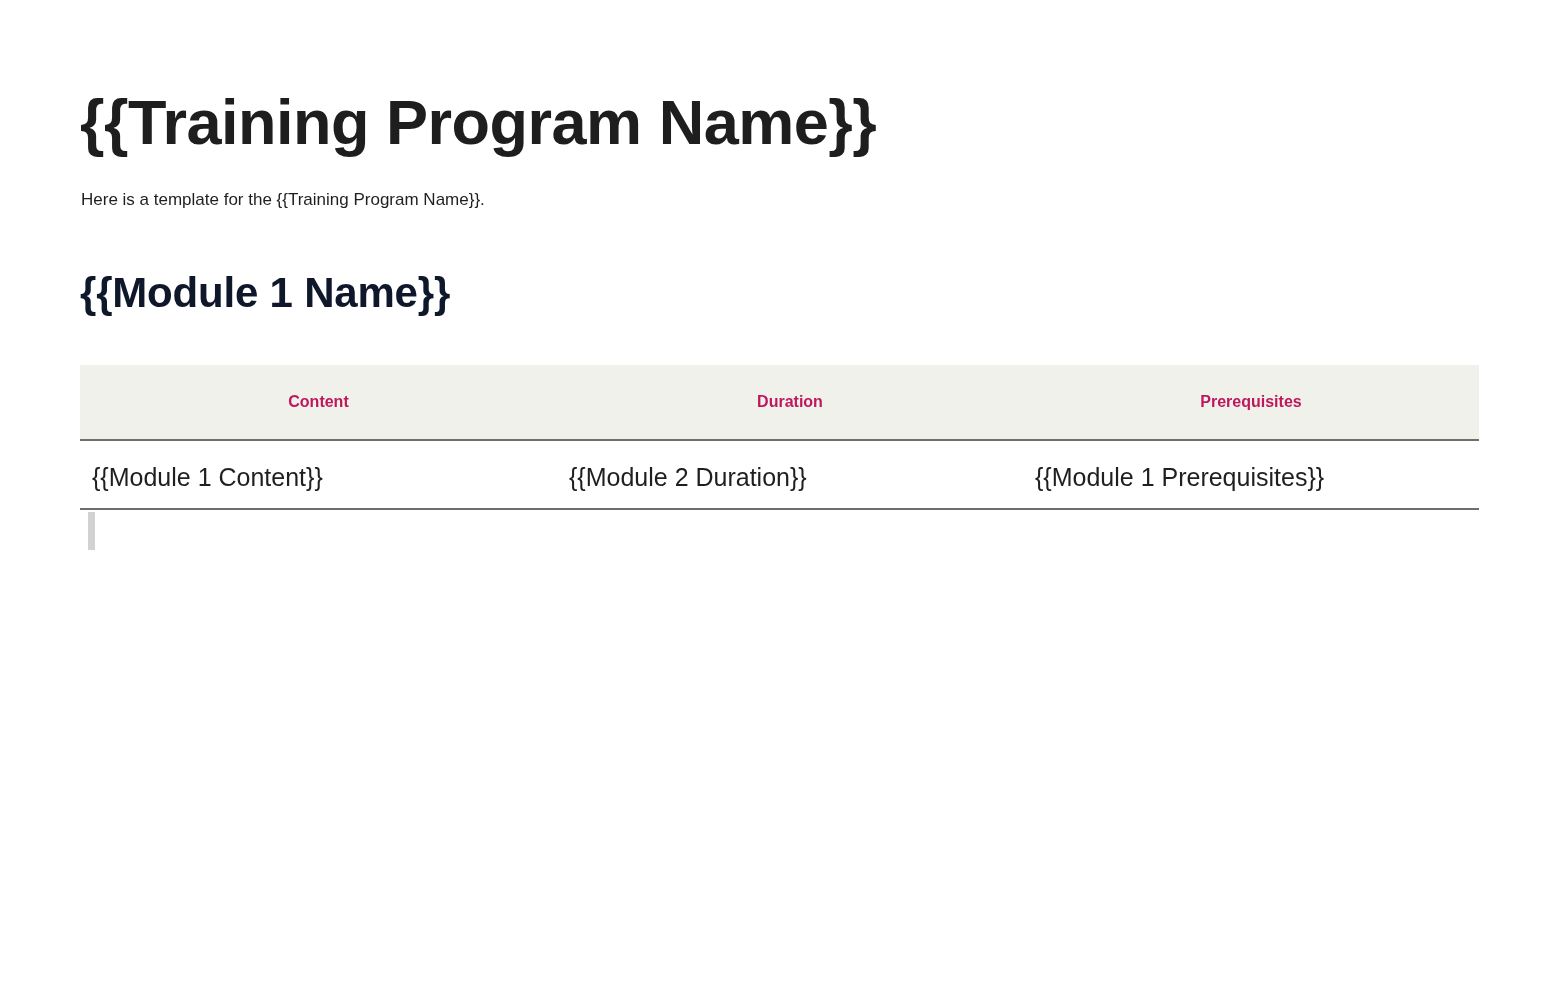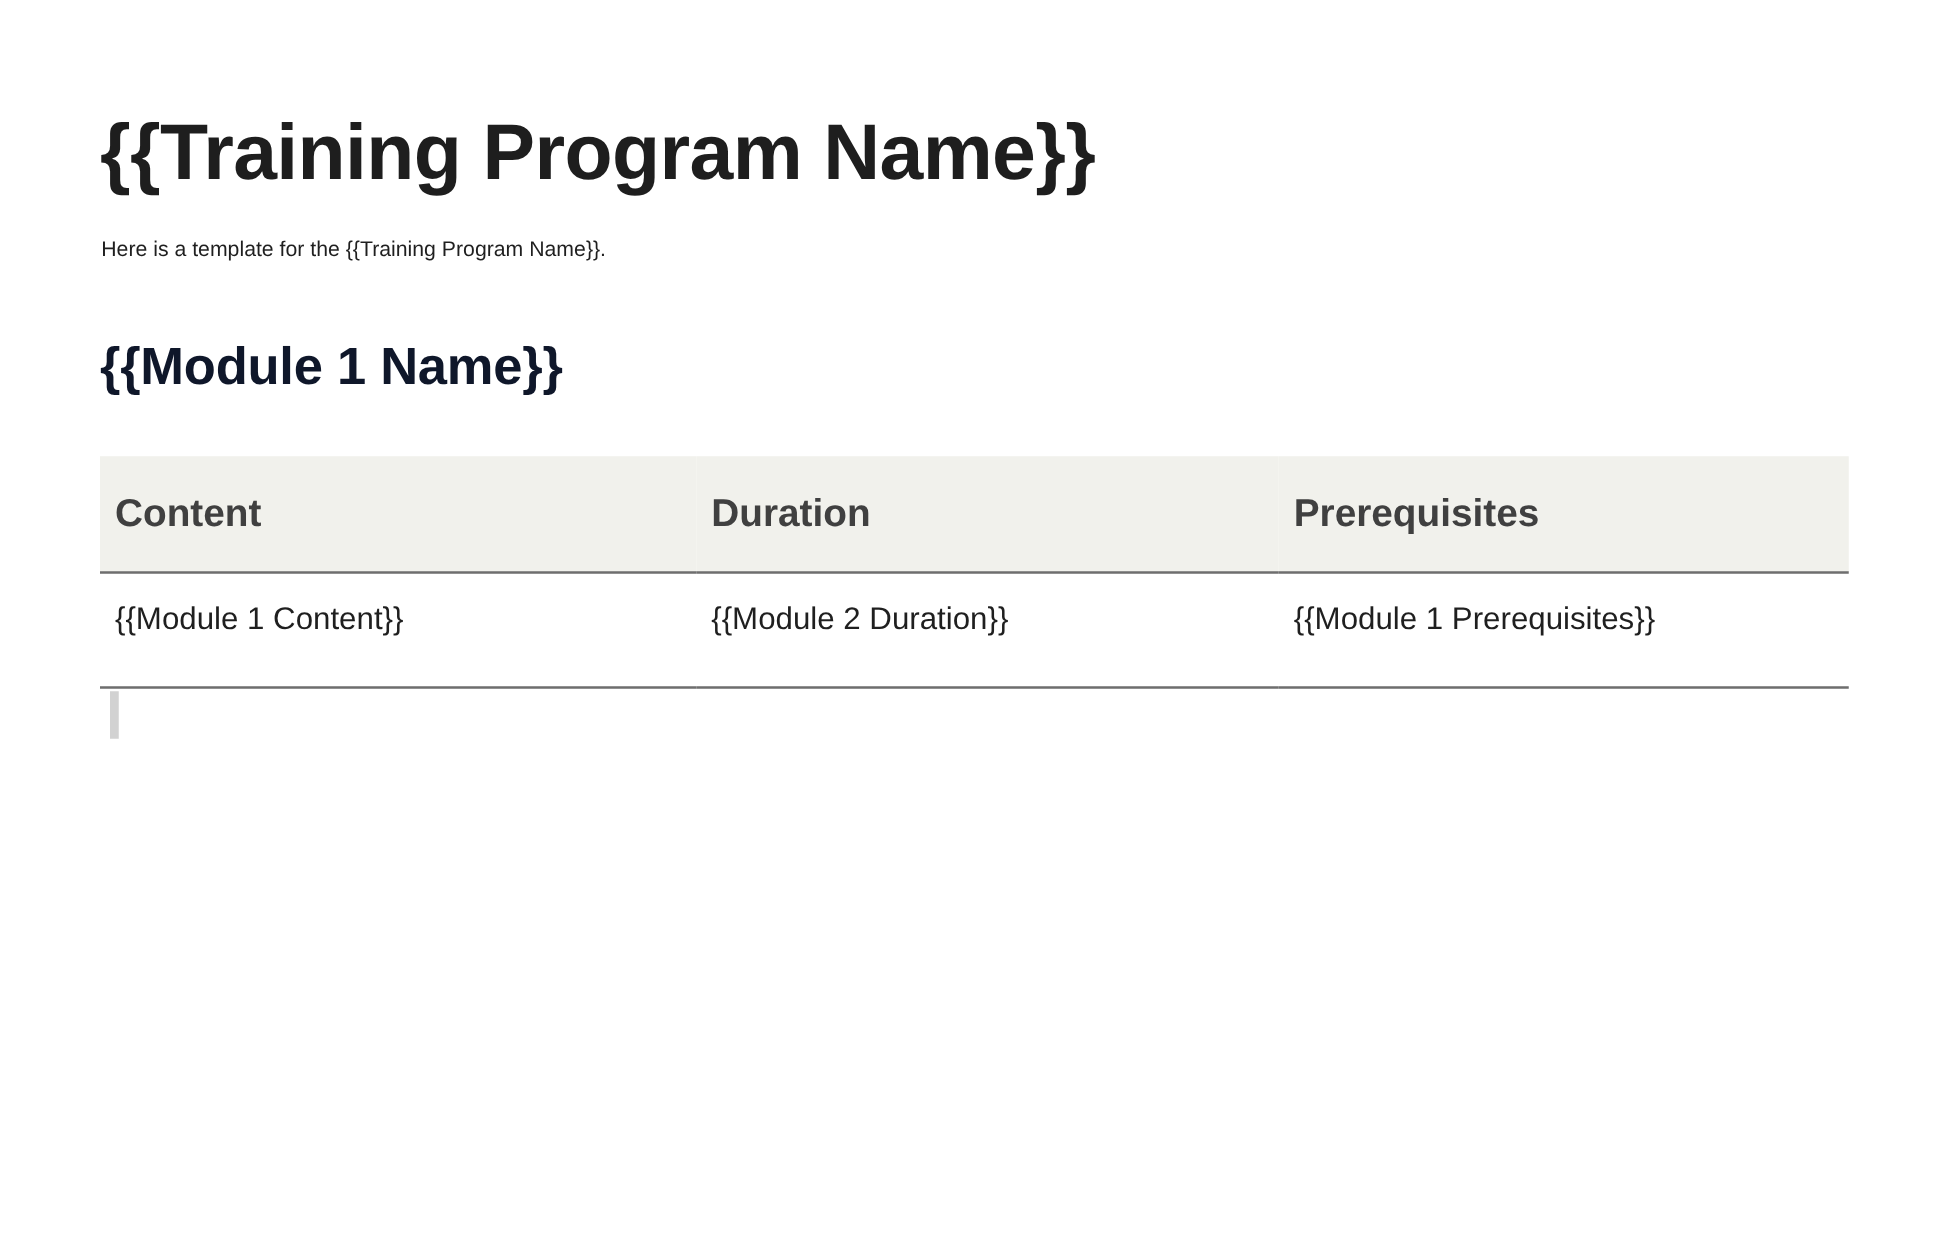--- a/index.html
+++ b/index.html
@@ -82,37 +82,37 @@
 
   table.module-table col.col-content     { width: 477px; }
   table.module-table col.col-duration    { width: 466px; }
   table.module-table col.col-prereq      { width: 456px; }
 
   table.module-table thead tr {
     background: #f1f1ec;
   }
 
   table.module-table th {
-    text-align: left;
-    font-size: 31px;
+    text-align: center;
+    font-size: 16px;
     font-weight: bold;
-    color: #404040;
+    color: #be185d;
     padding: 28px 12px 28px 12px;
     border: 0;
     border-bottom: 2px solid #6e6e6e;
     vertical-align: middle;
     white-space: nowrap;
   }
 
   table.module-table td {
     text-align: left;
     font-size: 25px;
     font-weight: normal;
     color: #1f1f1f;
-    padding: 22px 12px 39px 12px;
+    padding: 22px 12px 16px 12px;
     border: 0;
     border-bottom: 2px solid #6e6e6e;
     background: #ffffff;
     vertical-align: middle;
     white-space: nowrap;
   }
 
   .caret-row {
     position: relative;
     height: 48px;

